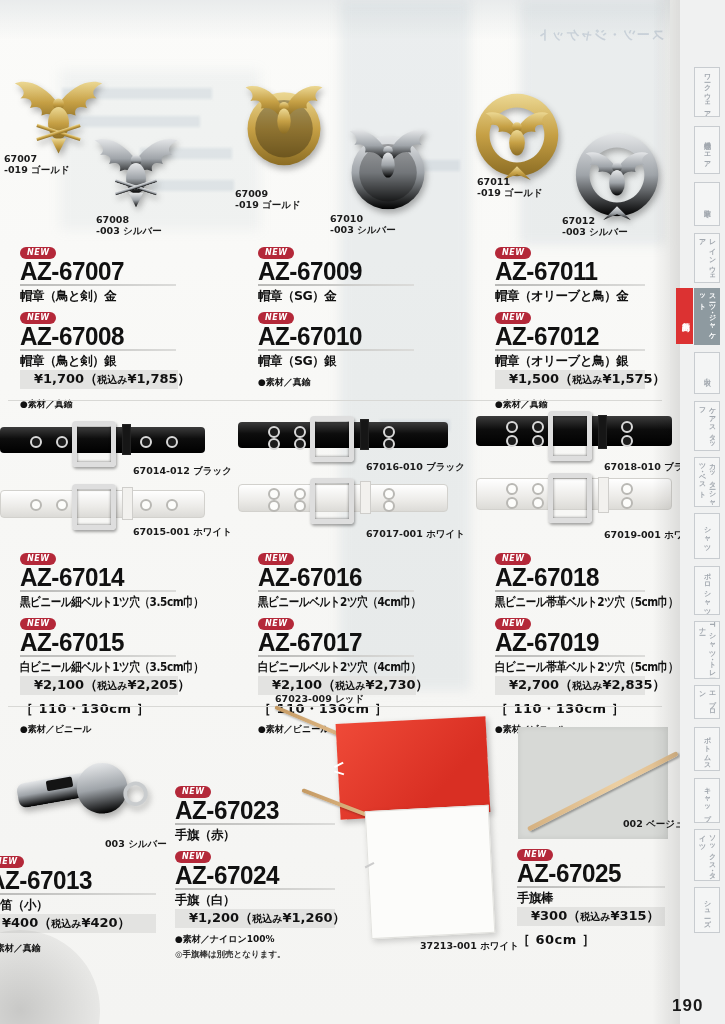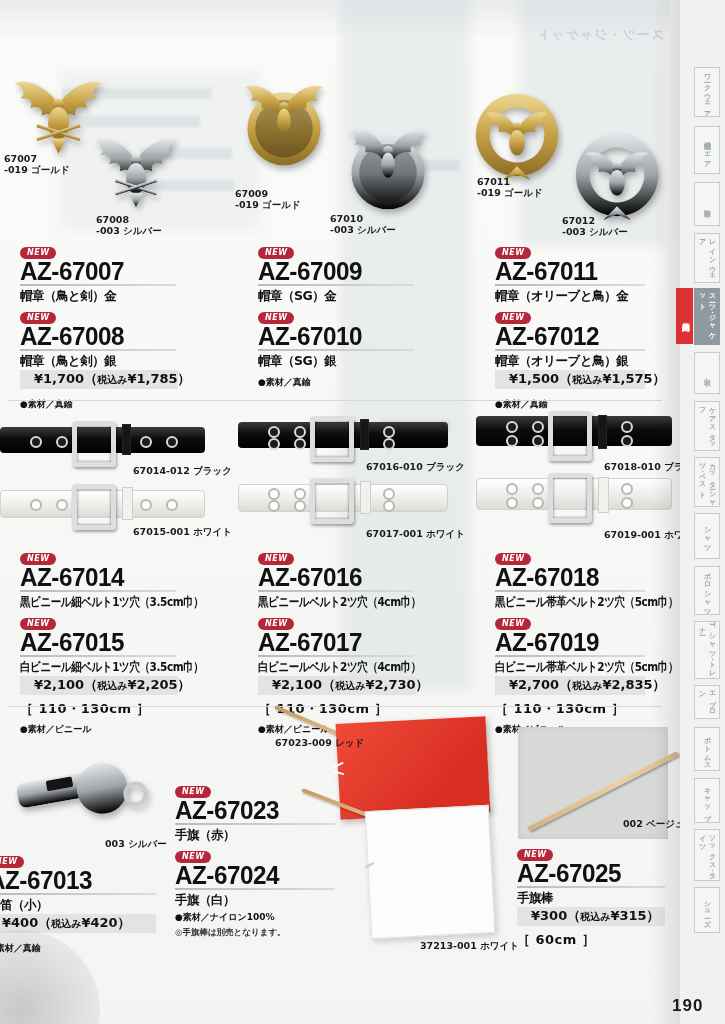--- a/index.html
+++ b/index.html
@@ -364,32 +364,33 @@
 
   <div class="pole" style="left:275px;top:705px;width:84px;transform:rotate(23deg)"></div>
   <div class="flag flagred" style="left:338px;top:720px;width:150px;height:96px">
     <div class="tie" style="left:-4px;top:40px;transform:rotate(-25deg)"></div>
     <div class="tie" style="left:-4px;top:48px;transform:rotate(20deg)"></div>
   </div>
   <div class="pole" style="left:302px;top:788px;width:84px;transform:rotate(21deg)"></div>
   <div class="flag flagwhite" style="left:368px;top:808px;width:122px;height:126px">
     <div class="tie" style="left:-4px;top:52px;background:#ccc;transform:rotate(-25deg)"></div>
   </div>
-  <div class="cap" style="left:275px;top:737px">67023-009 レッド</div>
+  <div class="cap" style="left:275px;top:693px">67023-009 レッド</div>
   <div class="cap" style="left:420px;top:940px">37213-001 ホワイト</div>
 
   <div class="pblock flagy" style="left:175px;top:779px;width:170px">
     <div><span class="newpill">NEW</span></div>
     <div class="code">AZ-67023</div>
     <div class="rule" style="width:160px"></div>
     <div class="pname">手旗（赤）</div>
     <div class="newrow"><span class="newpill">NEW</span></div>
     <div class="code">AZ-67024</div>
     <div class="rule" style="width:160px"></div>
     <div class="pname">手旗（白）</div>
+    <div class="pricebar" style="width:160px"><span>¥1,200（</span><span class="tax">税込み</span><span>¥1,260）</span></div>
     <div class="material">●素材／ナイロン100%</div>
     <div class="note">◎手旗棒は別売となります。</div>
   </div>
 
   <div class="stickbox" style="left:518px;top:727px;width:150px;height:112px">
     <div class="stick"></div>
   </div>
   <div class="cap" style="left:623px;top:818px">002 ベージュ</div>
 
   <div class="pblock" style="left:517px;top:842px;width:155px">

